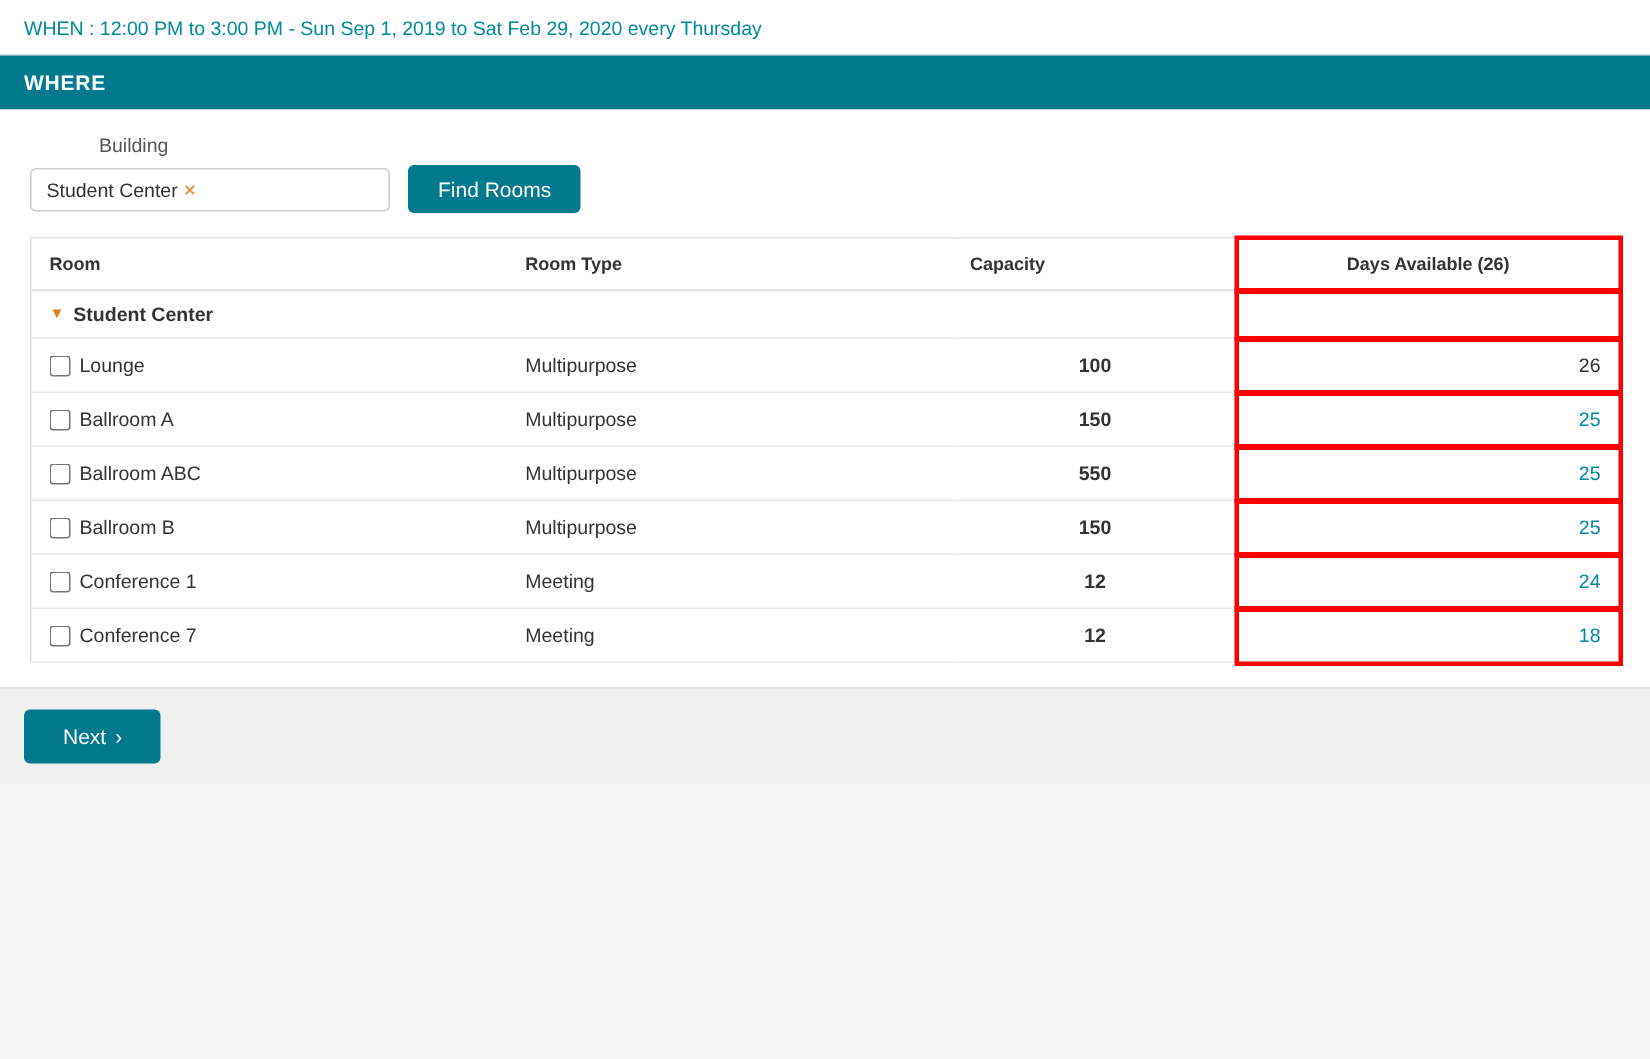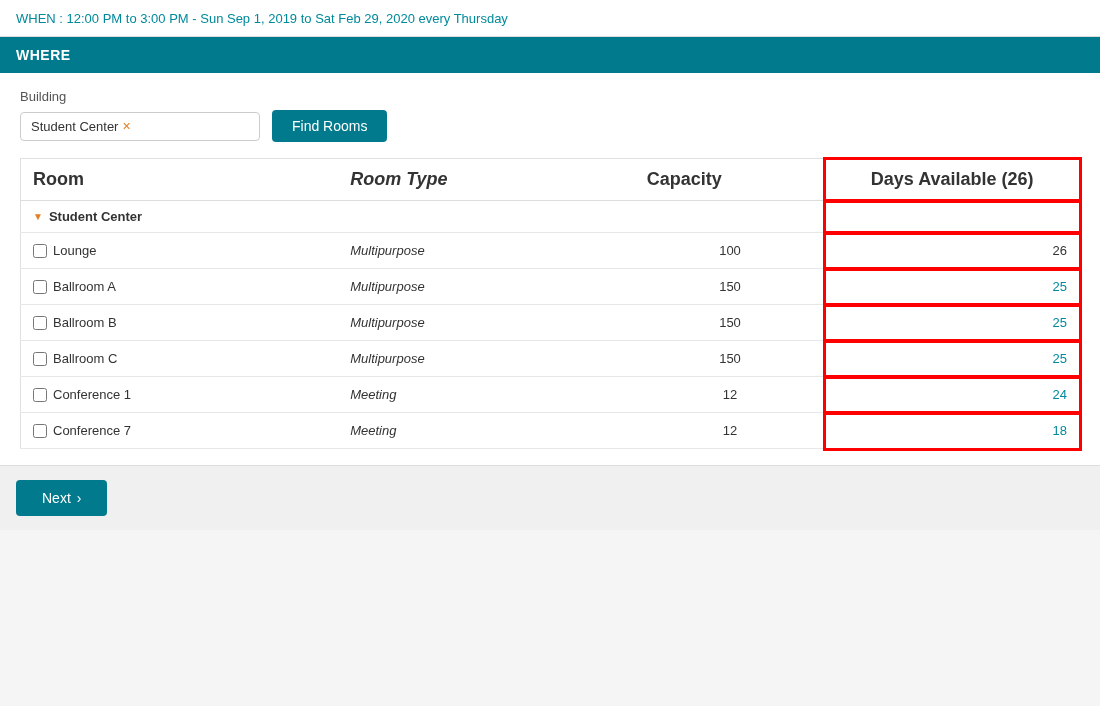--- a/index.html
+++ b/index.html
@@ -39,20 +39,21 @@
     
     .content {
       background: #fff;
       padding: 16px 20px;
     }
 
     .building-label {
       font-size: 13px;
       color: #555;
       margin-bottom: 6px;
+      margin-left: 46px;
     }
 
     .building-row {
       display: flex;
       align-items: center;
       gap: 12px;
       margin-bottom: 16px;
     }
 
     .building-input {
@@ -97,21 +98,21 @@
     .rooms-table {
       width: 100%;
       border-collapse: collapse;
       border: 1px solid #e0e0e0;
     }
 
     .rooms-table th {
       text-align: left;
       padding: 10px 12px;
       font-weight: bold;
-      font-size: 18px;
+      font-size: 12px;
       color: #333;
       background: #fff;
       border-bottom: 1px solid #ddd;
     }
 
     .rooms-table th.days-col {
       text-align: center;
       outline: 3px solid red;
       outline-offset: -1px;
     }
@@ -185,22 +186,22 @@
       padding: 10px 26px;
       font-size: 14px;
       cursor: pointer;
       display: flex;
       align-items: flex-end;
       gap: 6px;
       font-weight: 500;
     }
 
     .col-room { width: 30%; }
-    .col-type { width: 28%; font-style: italic; }
-    .col-cap  { width: 18%; text-align: center; }
+    .col-type { width: 28%; }
+    .col-cap  { width: 18%; text-align: center; font-weight: bold; }
     .col-days { width: 24%; text-align: center; }
   </style>
 </head>
 <body>
 
 <div class="top-bar">
   <span class="top-bar-text">WHEN : 12:00 PM to 3:00 PM - Sun Sep 1, 2019 to Sat Feb 29, 2020 every Thursday</span>
 </div>
 
 <div class="section-header">
@@ -257,32 +258,32 @@
           </div>
         </td>
         <td class="col-type">Multipurpose</td>
         <td class="col-cap capacity-col">150</td>
         <td class="days-val link">25</td>
       </tr>
         <tr>
         <td class="col-room">
           <div class="room-name-cell">
             <input type="checkbox" class="room-checkbox" style="">
+            <span>Ballroom ABC</span>
+          </div>
+        </td>
+        <td class="col-type">Multipurpose</td>
+        <td class="col-cap capacity-col">550</td>
+        <td class="days-val link">25</td>
+      </tr>
+        <tr>
+        <td class="col-room">
+          <div class="room-name-cell">
+            <input type="checkbox" class="room-checkbox" style="">
             <span>Ballroom B</span>
-          </div>
-        </td>
-        <td class="col-type">Multipurpose</td>
-        <td class="col-cap capacity-col">150</td>
-        <td class="days-val link">25</td>
-      </tr>
-        <tr>
-        <td class="col-room">
-          <div class="room-name-cell">
-            <input type="checkbox" class="room-checkbox" style="">
-            <span>Ballroom C</span>
           </div>
         </td>
         <td class="col-type">Multipurpose</td>
         <td class="col-cap capacity-col">150</td>
         <td class="days-val link">25</td>
       </tr>
         <tr>
         <td class="col-room">
           <div class="room-name-cell">
             <input type="checkbox" class="room-checkbox" style="">

